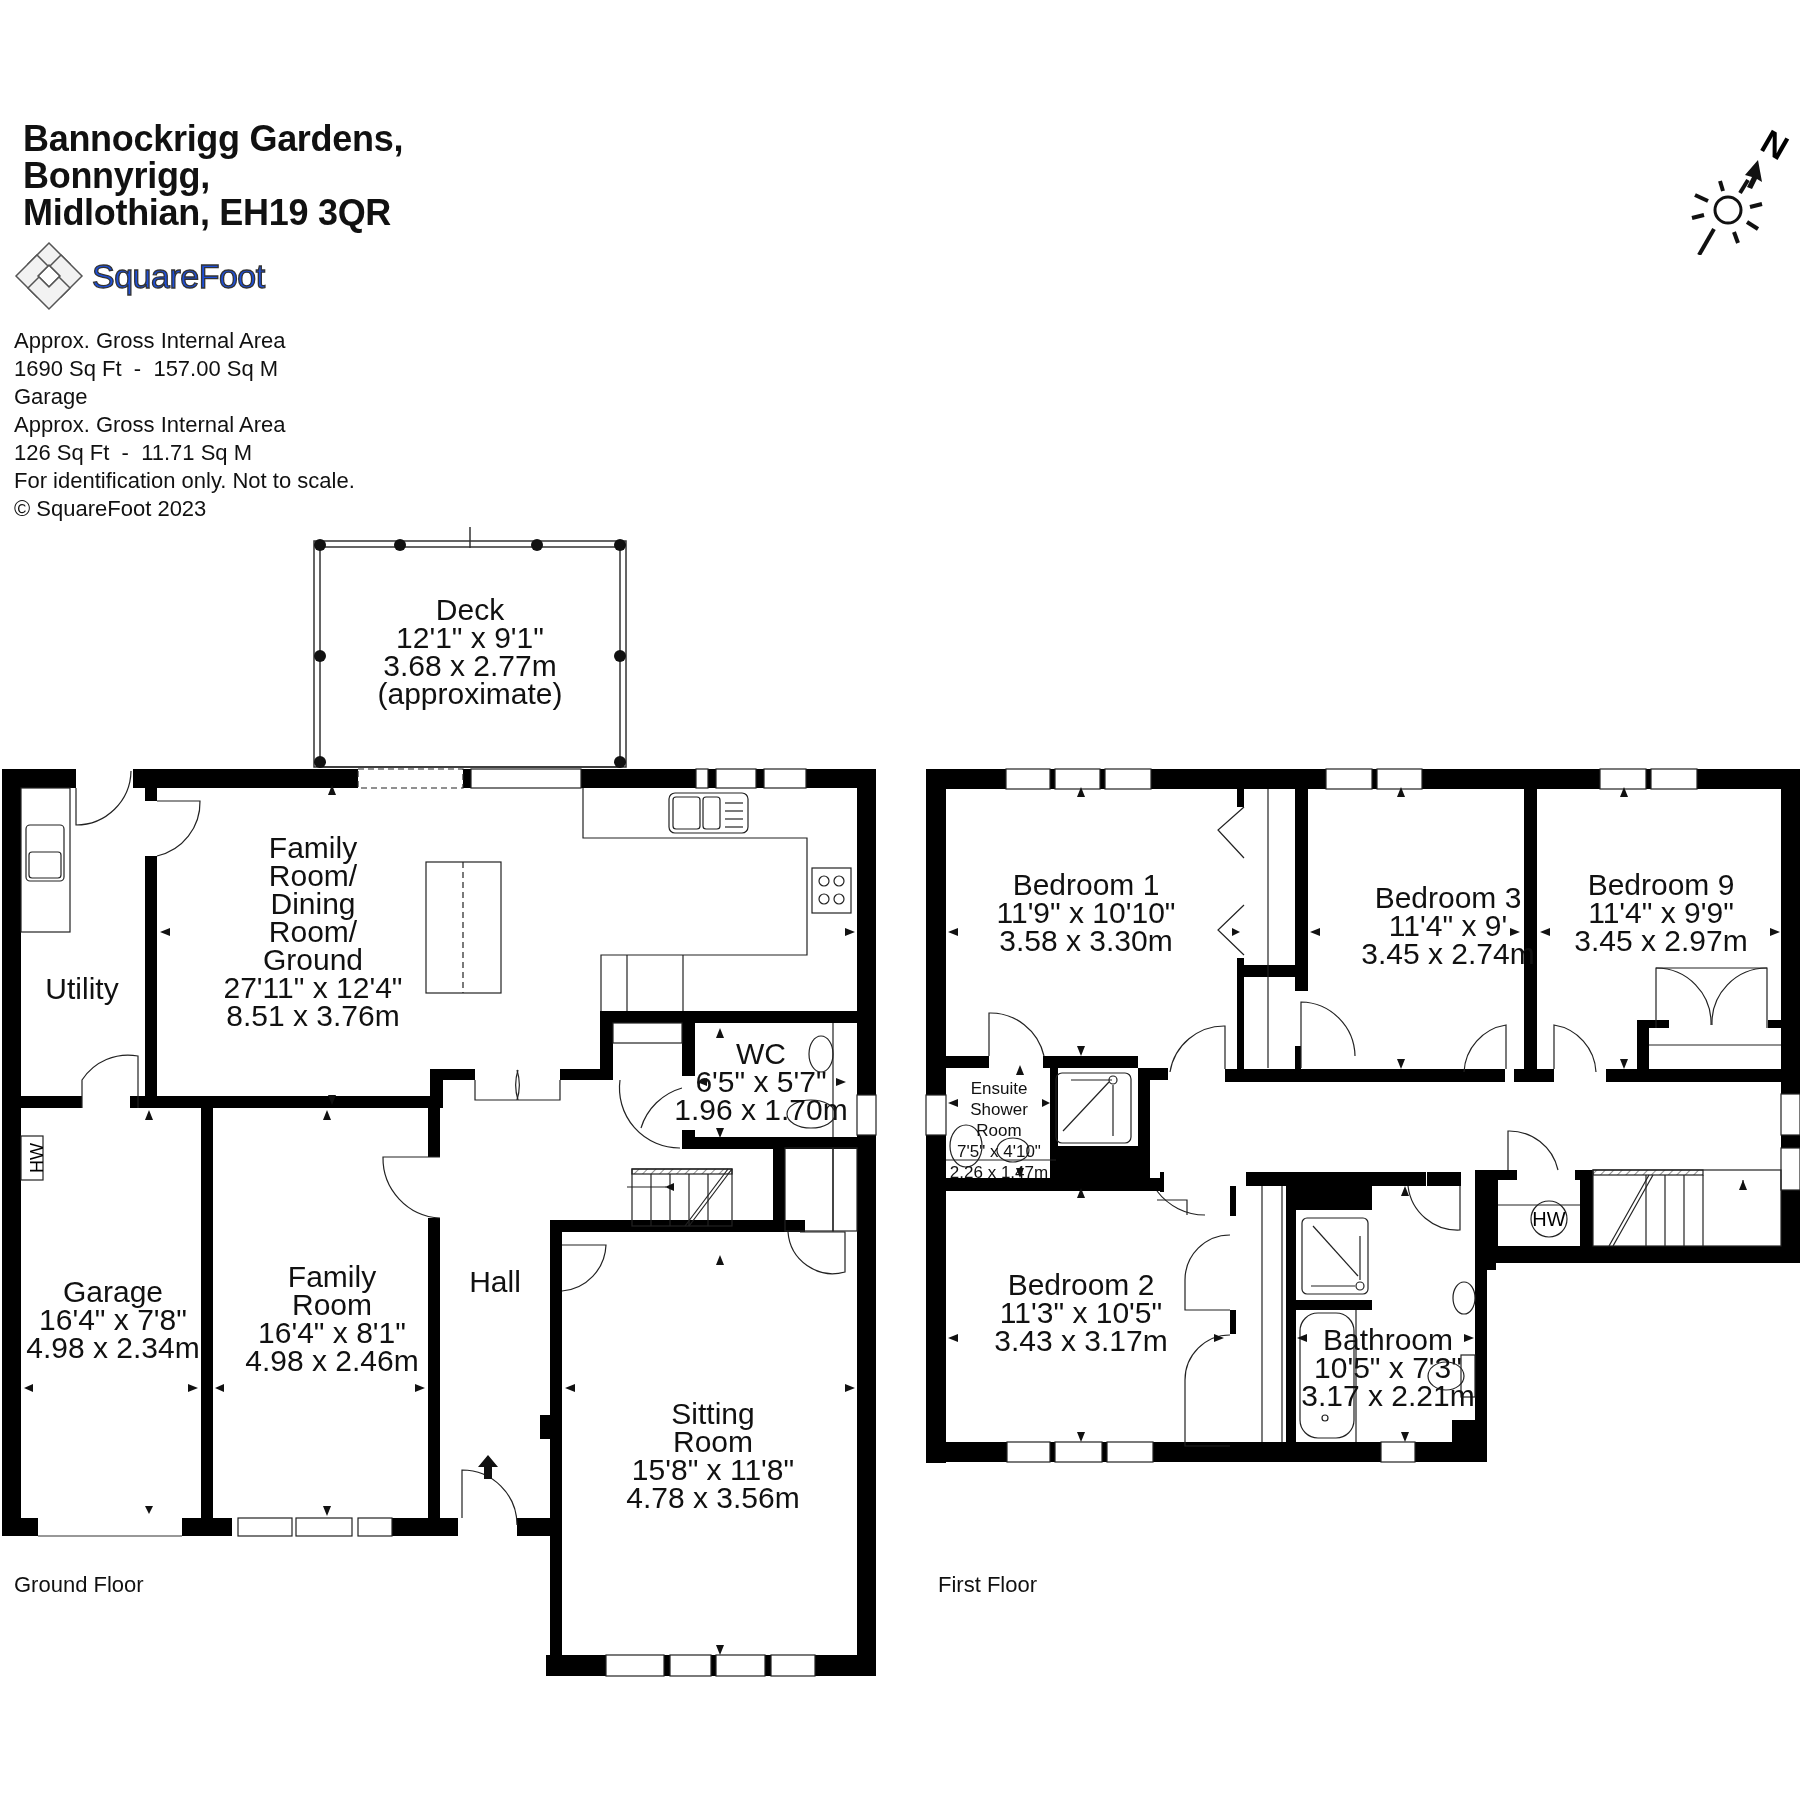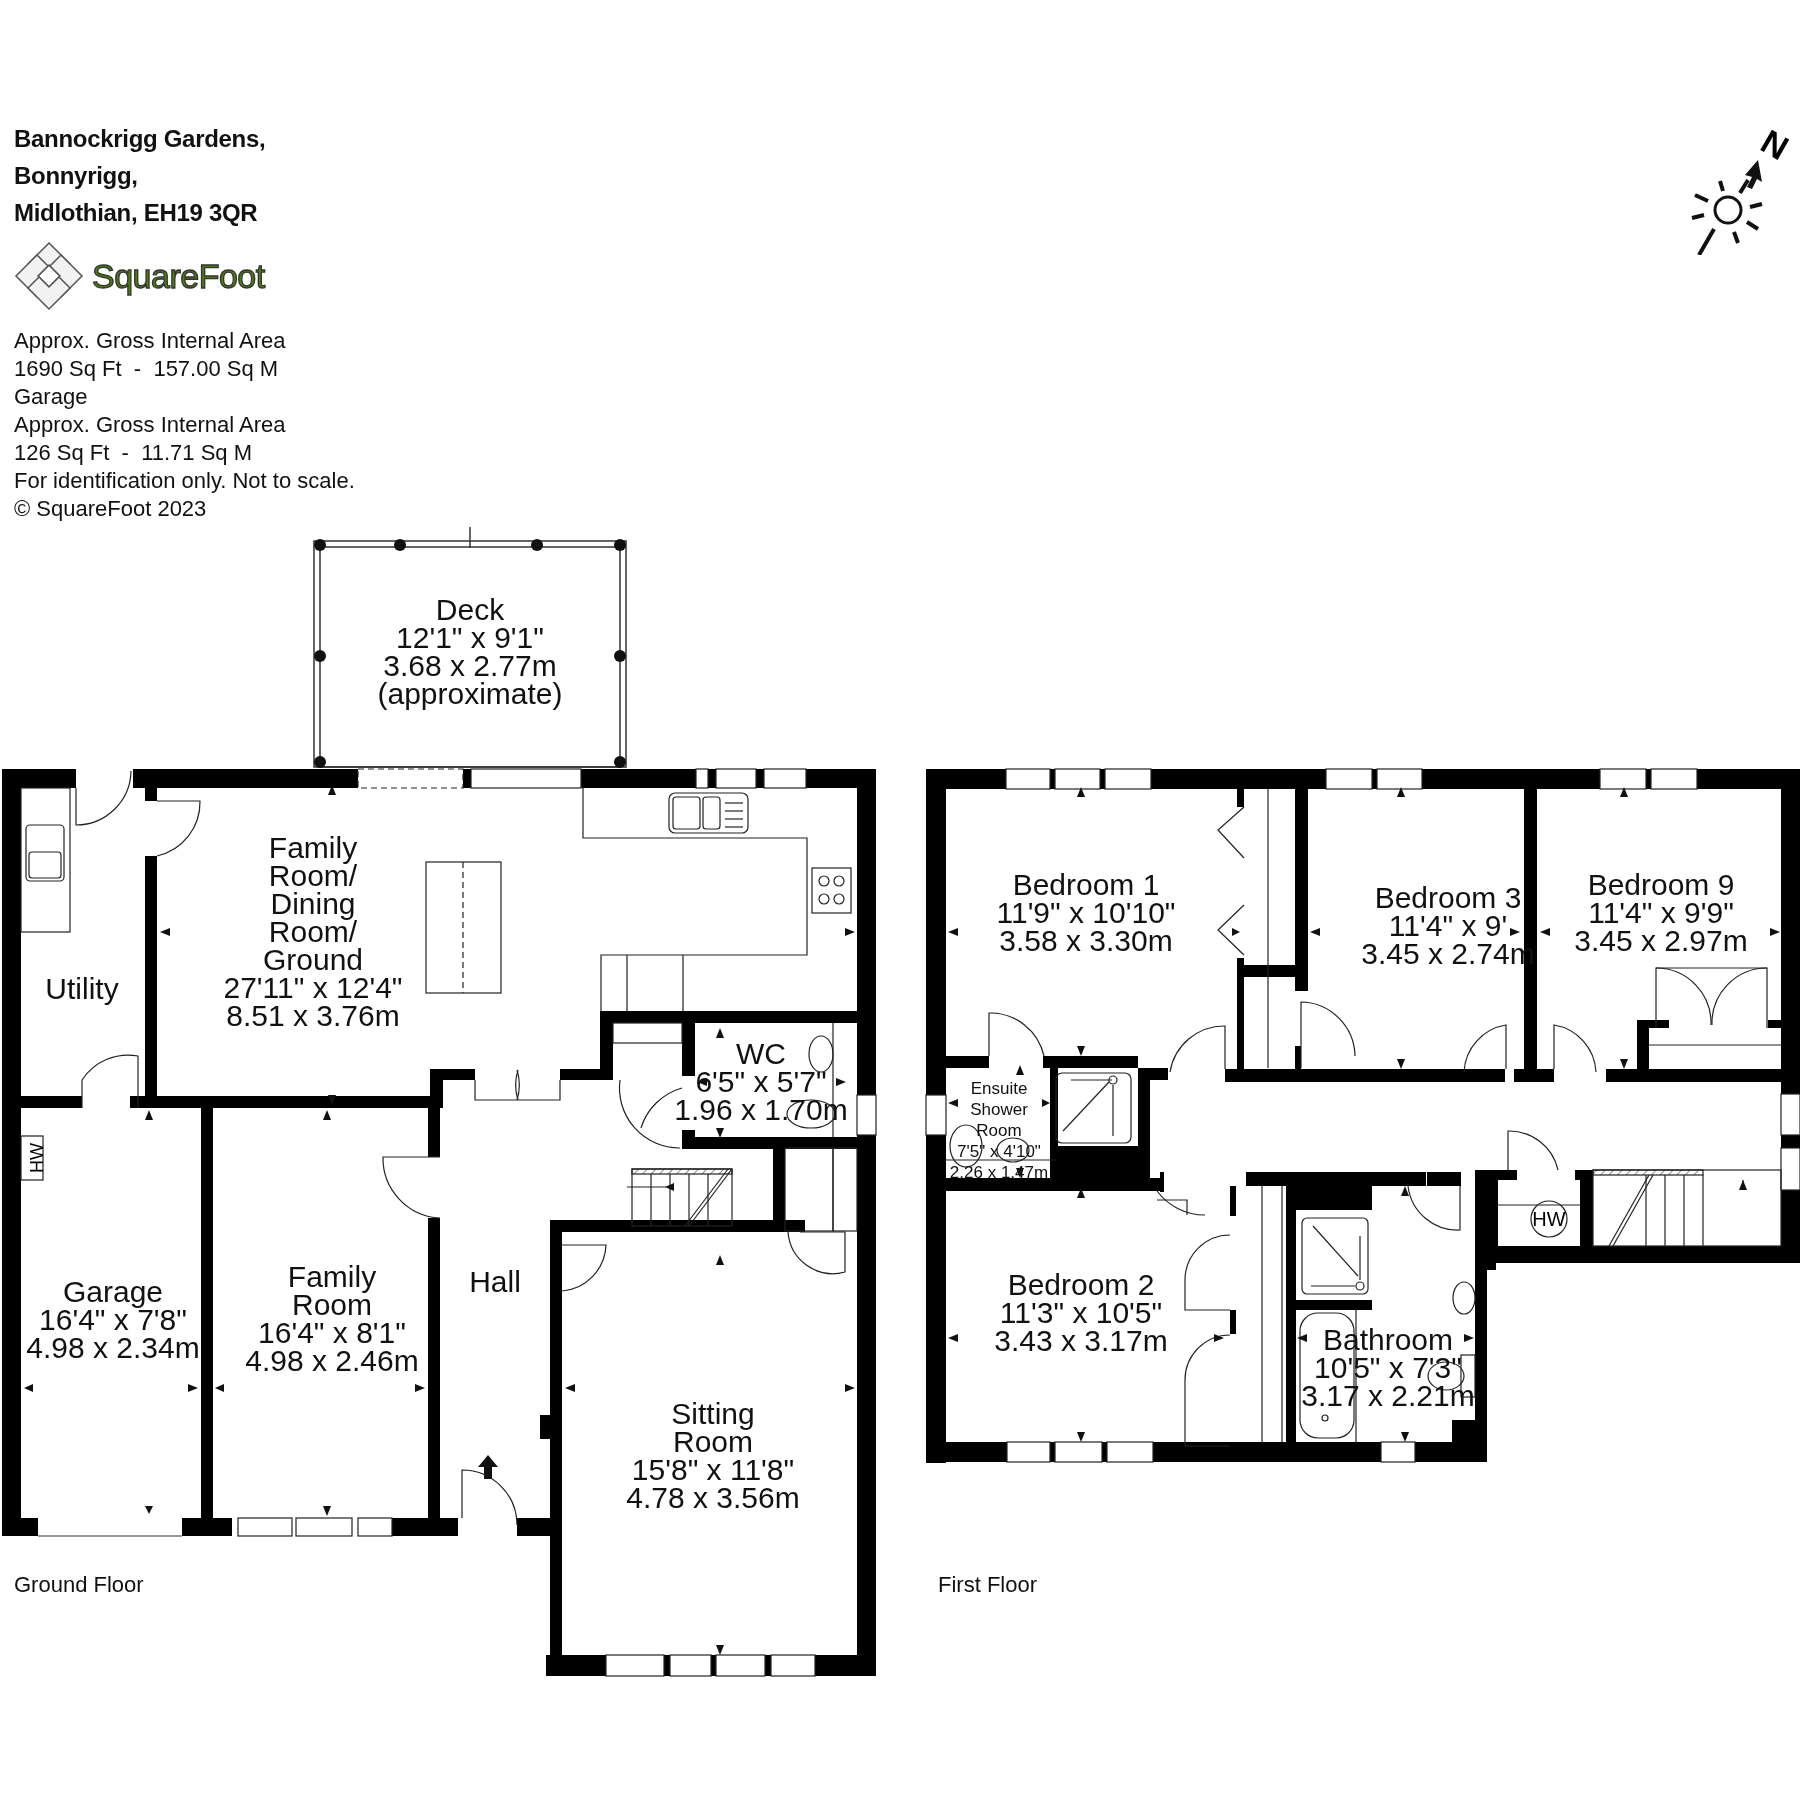--- a/index.html
+++ b/index.html
@@ -1,20 +1,20 @@
 <!DOCTYPE html>
 <html><head>
 <meta charset="utf-8">
 <style>
   html, body { margin:0; padding:0; background:#ffffff; }
   body { width:1800px; height:1800px; position:relative; overflow:hidden; font-family:"Liberation Sans", sans-serif; color:#111; }
   .hdr { position:absolute; left:14px; top:120px; }
-  .addr { font-weight:bold; font-size:24px; line-height:37px; letter-spacing:-0.3px; }
+  .addr { font-weight:bold; font-size:36px; line-height:37px; letter-spacing:-0.3px;margin-left:9px; }
   .logo { display:flex; align-items:center; margin-top:10px; height:70px; }
-  .logo-text { font-size:34px; color:#4d7c0f; -webkit-text-stroke:1.3px #333; margin-left:8px; letter-spacing:-0.5px; }
+  .logo-text { font-size:34px; color:#1d4ed8; -webkit-text-stroke:1.3px #333; margin-left:8px; letter-spacing:-0.5px; }
   .info { margin-top:16px; font-size:22px; line-height:28px; }
   .floor-label { position:absolute; font-size:22px; }
   svg.plan { position:absolute; left:0; top:0; }
   .room-label { position:absolute; text-align:center; font-size:30px; line-height:28px; transform:translateX(-50%); white-space:nowrap; }
   .room-label.small { font-size:17px; line-height:21px; }
   .compass { position:absolute; left:1690px; top:125px; }
 </style>
 </head>
 <body>
 

